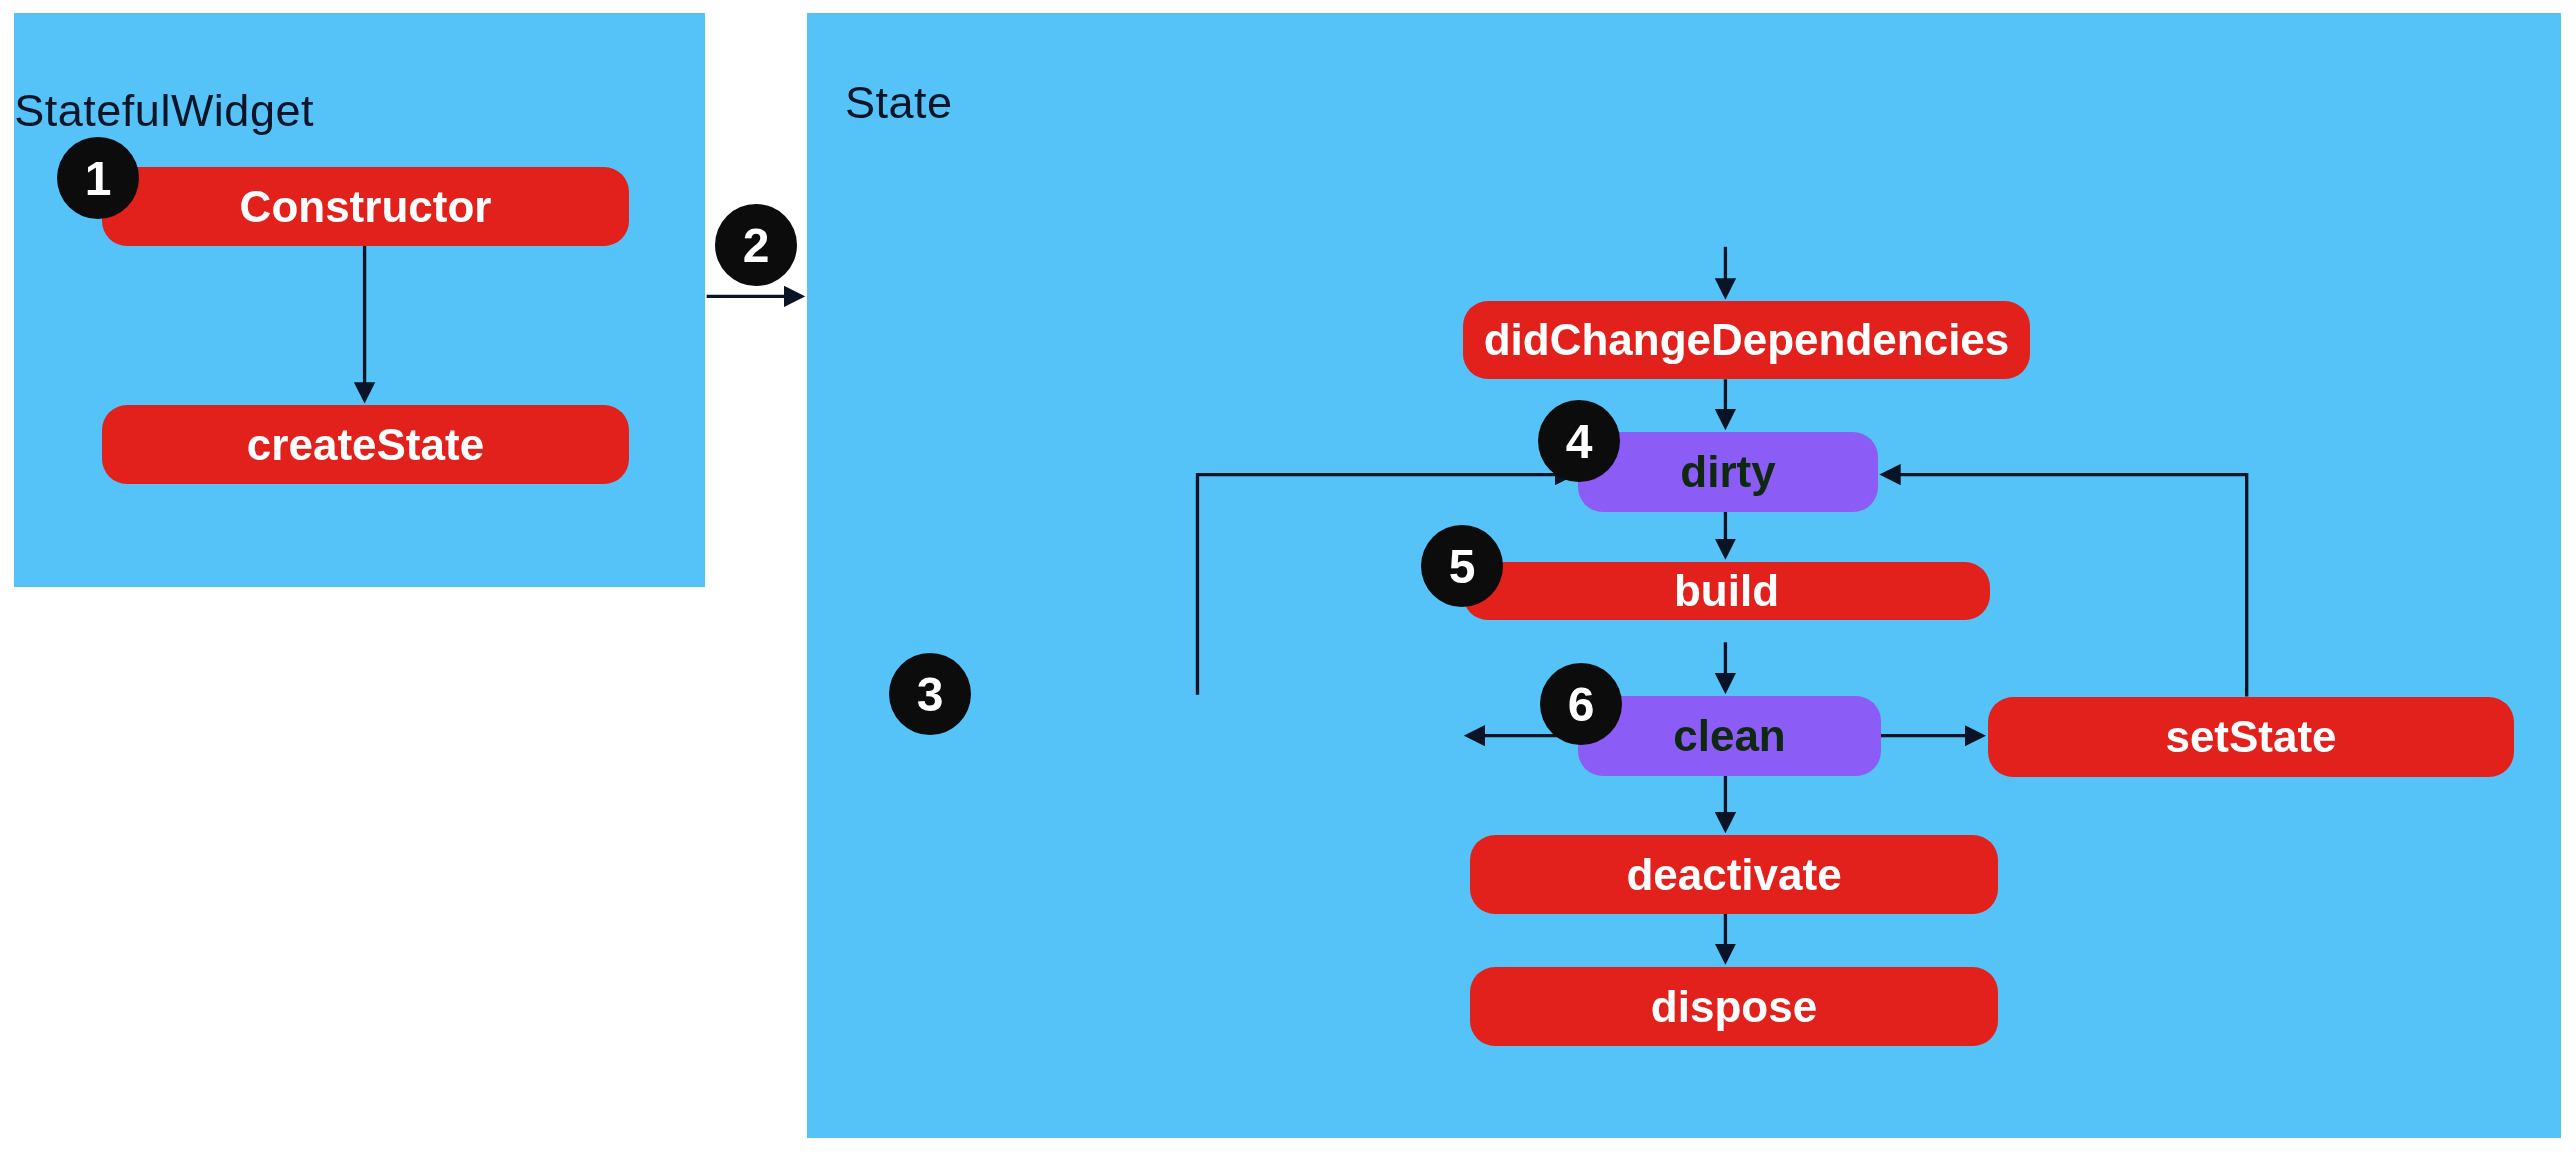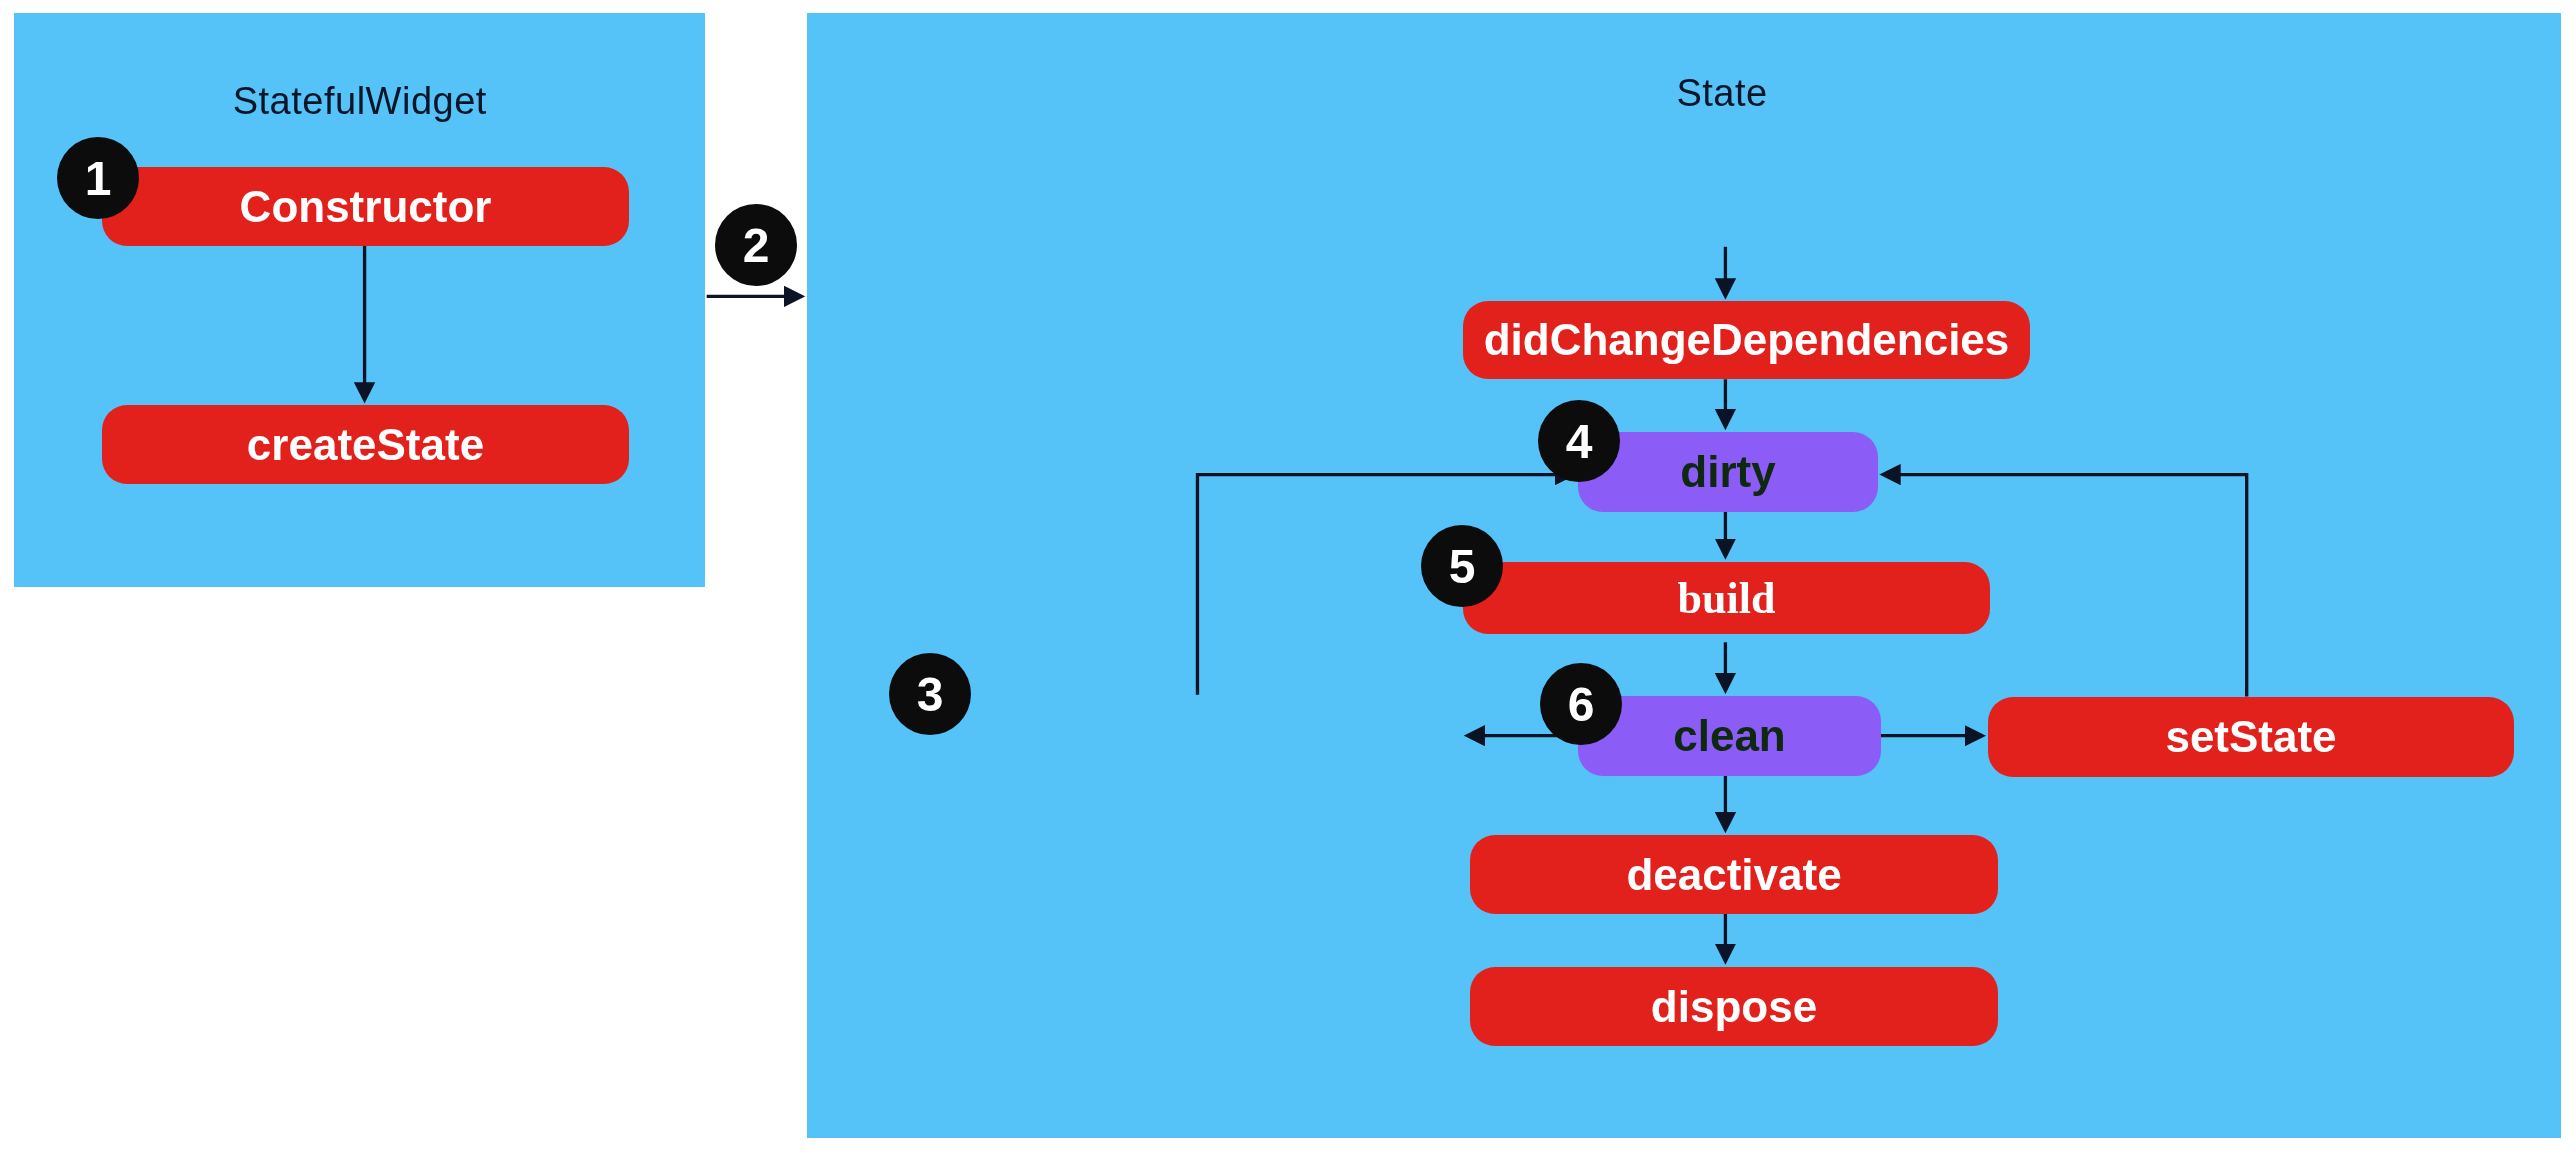--- a/index.html
+++ b/index.html
@@ -4,38 +4,38 @@
 <style>
   html,body{margin:0;padding:0;background:#ffffff;}
   .canvas{
     position:relative;width:2576px;height:1155px;background:#ffffff;
     font-family:"Liberation Sans", sans-serif;overflow:hidden;
   }
   .panel{position:absolute;background:#55C2F8;}
   .panel-left{left:14.3px;top:13.3px;width:691px;height:574px;}
   .panel-right{left:807px;top:13.3px;width:1754px;height:1125px;}
   .title{
-    position:absolute;text-align:center;font-size:38px;font-weight:500;
+    position:absolute;font-size:45px;font-weight:500;
     color:#0A1528;letter-spacing:0.5px;
   }
   .title-left{left:14.3px;top:48px;width:691px;}
   .title-right{left:845px;top:40px;width:1754px;}
   .edges{position:absolute;left:0;top:0;width:2576px;height:1155px;}
   .node{
     position:absolute;display:flex;align-items:center;justify-content:center;
     border-radius:25px;font-weight:bold;font-size:44px;white-space:nowrap;
   }
   .node.red{background:#E2211D;color:#ffffff;}
   .node.green{background:#8b5cf6;color:#0E2910;}
   .n-constructor{left:102px;top:167px;width:527px;height:79px;}
   .n-create-state{left:102px;top:405px;width:527px;height:79px;}
   .n-init-state{left:1463px;top:167px;width:529px;height:80px;}
   .n-did-change{left:1463px;top:301px;width:567px;height:78px;}
   .n-dirty{left:1578px;top:432px;width:300px;height:80px;}
-  .n-build{left:1463px;top:562px;width:527px;height:72px;font-family:Liberation Serif, serif;}
+  .n-build{left:1463px;top:562px;width:527px;height:58px;}
   .n-did-update{left:932px;top:695px;width:530px;height:80px;}
   .n-clean{left:1578px;top:696px;width:303px;height:80px;}
   .n-set-state{left:1988px;top:697px;width:526px;height:80px;}
   .n-deactivate{left:1470px;top:835px;width:528px;height:79px;}
   .n-dispose{left:1470px;top:967px;width:528px;height:79px;}
   .badge{
     position:absolute;width:82px;height:82px;border-radius:50%;
     background:#0C0C0C;color:#ffffff;display:flex;align-items:center;
     justify-content:center;font-size:48px;font-weight:bold;
   }

